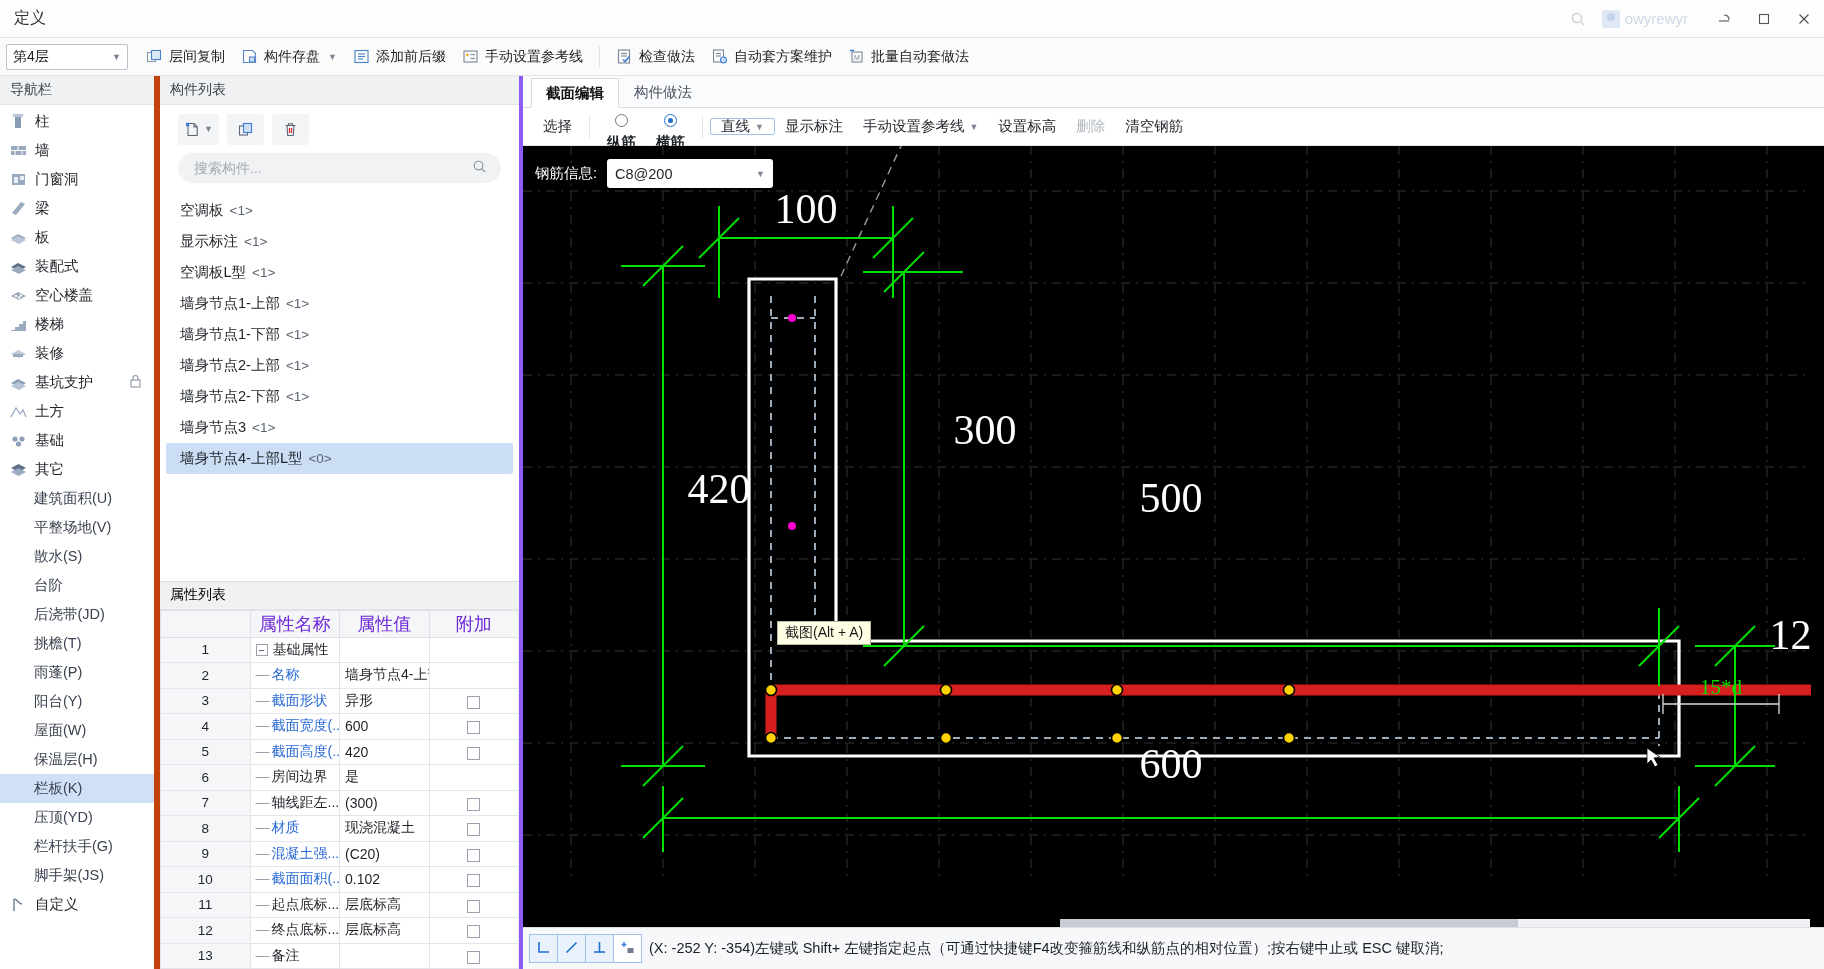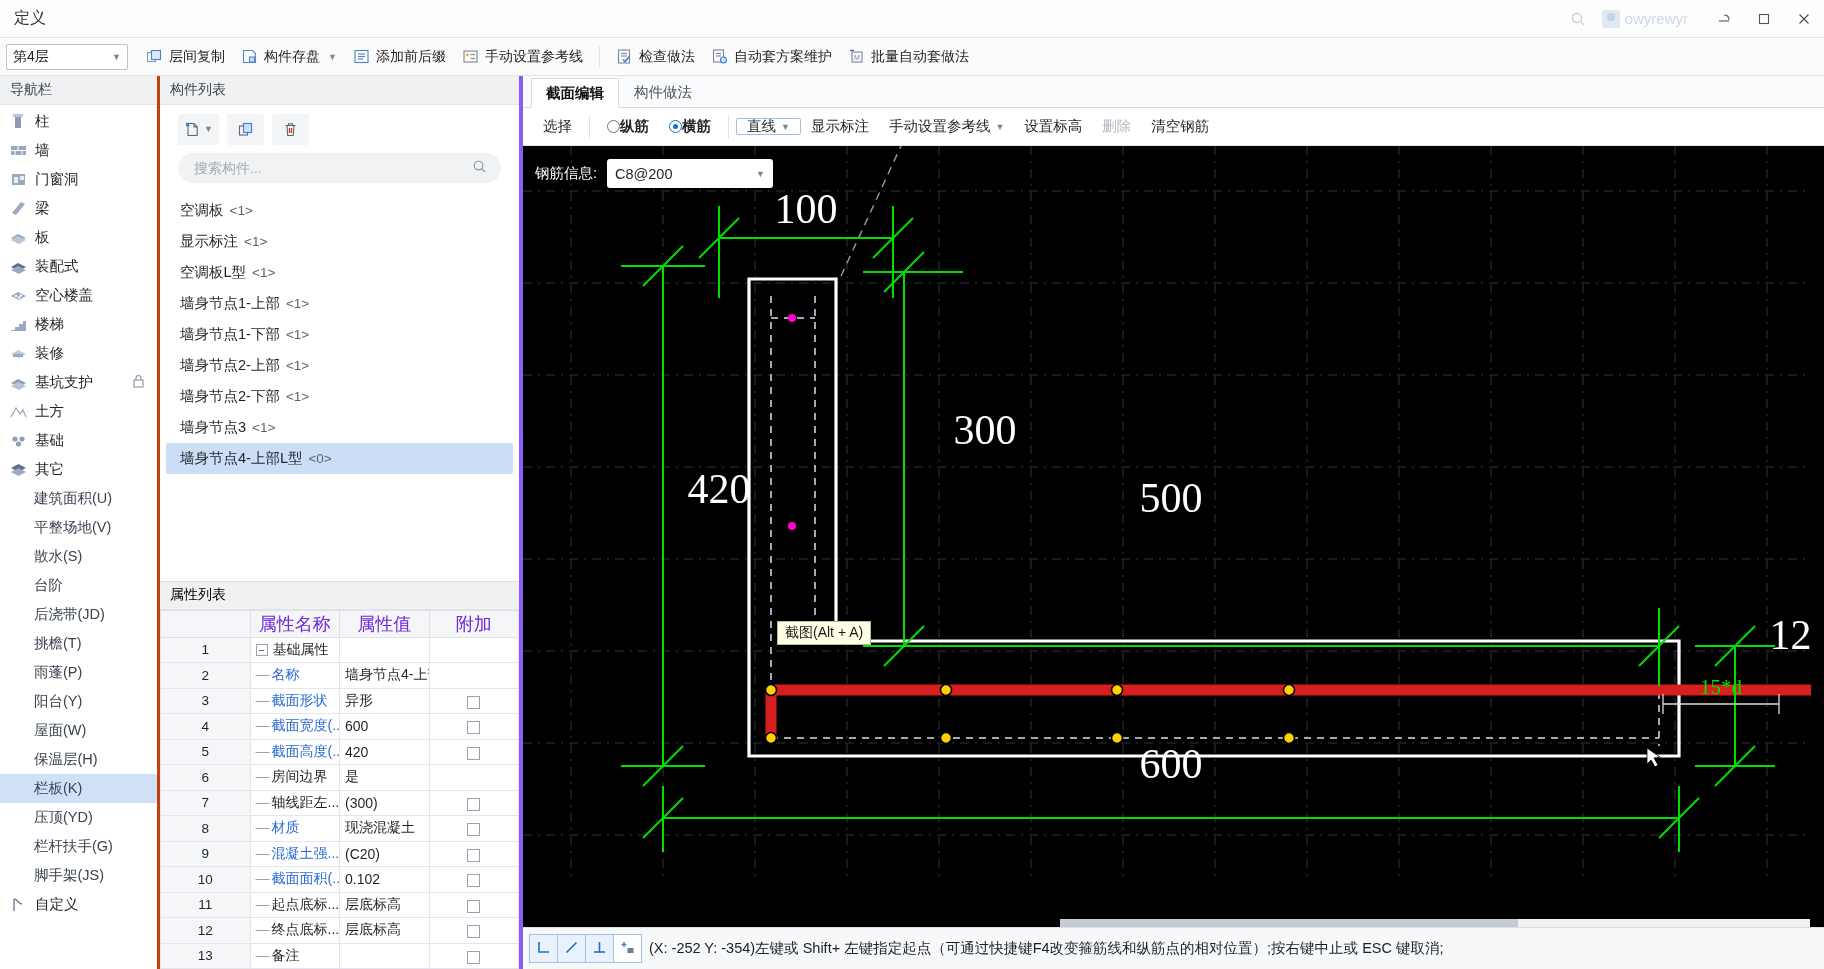--- a/index.html
+++ b/index.html
@@ -44,21 +44,21 @@
   }
   .rbtn .caret{ color:#808896; font-size:9px; margin-left:2px;}
   .ic{ width:17px;height:17px;display:inline-block;flex:0 0 17px;}
   .ic svg{display:block}
 
   
   .body{ flex:1 1 auto; display:flex; min-height:0; }
 
   
   .nav{
-    width:160px;flex:0 0 160px;background:#fff;border-right:3px solid #c2410c;
+    width:160px;flex:0 0 160px;background:#fff;border-right:6px solid #c2410c;
     display:flex;flex-direction:column;min-height:0;
   }
   .panel-hd{
     height:29px;flex:0 0 29px;background:#f0f1f3;border-bottom:1px solid #e2e4e8;
     display:flex;align-items:center;padding-left:10px;font-size:14px;color:#3e4characters;
     color:#3e4450;
   }
   .nav-list{ flex:1 1 auto; overflow:hidden; padding-top:2px;}
   .nav-item{
     height:29px;display:flex;align-items:center;gap:7px;padding-left:9px;font-size:14.5px;color:#1f2328;
@@ -136,21 +136,21 @@
     height:38px;flex:0 0 38px;display:flex;align-items:center;gap:0;border-bottom:1px solid #e4e6ea;
     padding:0 10px;background:#fff;
   }
   .etoolbar2{
     height:37px;flex:0 0 37px;display:flex;align-items:center;border-bottom:1px solid #e4e6ea;
     padding:0 10px;background:#fff;
   }
   .ebtn{ padding:0 10px;height:26px;display:flex;align-items:center;font-size:14.5px;color:#1f2328;cursor:default;border-radius:2px;}
   .ebtn.dis{ color:#b2b7c0; }
   .ebtn.box{ border:1px solid #9fc1ea;background:#fff;color:#1f2328;height:17px;}
-  .radio{ display:flex;align-items:center;padding:0 10px;height:26px;font-size:14.5px;color:#1f2328;cursor:default;}
+  .radio{ display:flex;align-items:center;gap:6px;padding:0 10px;height:26px;font-size:14.5px;color:#1f2328;cursor:default;flex-direction:column;}
   .rd{ width:13px;height:13px;border:1px solid #6d7684;border-radius:50%;background:#fff;position:relative;flex:0 0 13px;}
   .rd.on{ border-color:#1d6fd0;}
   .rd.on:after{ content:"";position:absolute;left:3px;top:3px;width:5px;height:5px;border-radius:50%;background:#1d6fd0;}
   .esep{ width:1px;height:22px;background:#dfe3e8;margin:0 7px;}
   .bold{ font-weight:bold; }
 
   
   .canvas-wrap{ flex:1 1 auto; position:relative; background:#000; min-height:0; overflow:hidden;}
   .canvas-wrap svg{ position:absolute; left:0; top:0; }
   .rebar-bar{

